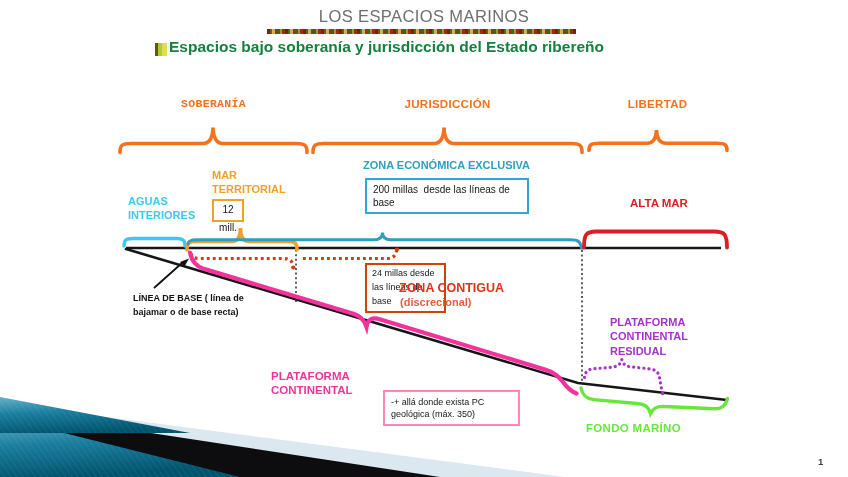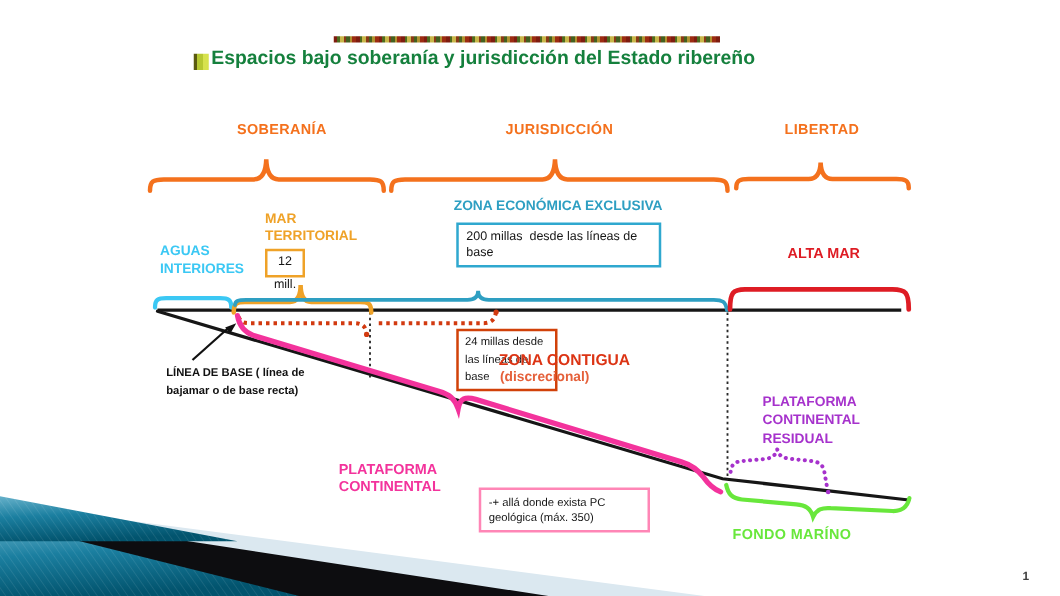--- a/index.html
+++ b/index.html
@@ -9,21 +9,21 @@
   .abs{position:absolute;}
   .lbl{font-weight:bold;line-height:1.25;}
   #title{left:0;right:0;top:7px;text-align:center;font-size:16.5px;color:#6E6E6E;
          letter-spacing:0.4px;font-weight:400;}
   #strip{left:267px;top:29px;width:309px;height:5px;
          background:repeating-linear-gradient(90deg,#7e1d10 0 3px,#4e6b1e 3px 5px,#c9b74a 5px 8px,#8a3a17 8px 10px,#44601f 10px 13px,#b0922f 13px 15px,#9c2c12 15px 18px);}
   #bullet{left:155px;top:43px;width:12px;height:13px;
           background:linear-gradient(90deg,#5a5a10 0 25%,#b6c832 25% 60%,#d7e24e 60% 100%);}
   #subtitle{left:169px;top:38px;font-size:15.5px;font-weight:bold;color:#15803d;}
   .region{top:97px;text-align:center;font-size:11.5px;color:#F4711D;letter-spacing:0.3px;}
-  #reg-sob{left:132px;width:187px;}
+  #reg-sob{left:120px;width:187px;font-family:Liberation Mono, monospace;}
   #reg-jur{left:313px;width:269px;}
   #reg-lib{left:588px;width:139px;}
   #aguas{left:128px;top:195px;width:82px;font-size:11px;color:#3BC8F4;}
   #marterr{left:212px;top:169px;width:95px;font-size:11px;color:#EFA228;}
   #mtbox{left:212px;top:199px;width:32px;height:23px;border:2.5px solid #EFA228;
          text-align:center;line-height:18px;font-size:10px;color:#151515;}
   #zeelbl{left:363px;top:159px;font-size:11px;color:#2E9FC2;}
   #zeebox{left:365px;top:178px;width:164px;border:2px solid #2FA8CF;padding:3px 6px;
           font-size:10px;color:#151515;line-height:1.3;white-space:pre-wrap;}
   #altamar{left:630px;top:196px;font-size:11.5px;color:#DE1C24;}
@@ -93,20 +93,21 @@
     <polygon points="189,258.5 184.3,266.7 180.1,261.9" fill="#111"></polygon>
 
     <path d="M190,252.5 C191.5,261 196,266 203,268.5 L351,313 C359.5,315.5 363.5,318.5 366.5,327 C368,318.5 372.5,317 380.5,319.5 L545,369.5 C553.5,372 558.5,376 563,382 C567.5,388.5 571.5,391.5 576.5,393.5" stroke="#F3339C" stroke-width="4.2" fill="none" stroke-linecap="round"></path>
 
     <path d="M584.5,377.5 C585,371.5 588,369.3 594,368.8 L611,367.3 C617.5,366.6 620.5,364.5 621.8,359.5 C623,364.5 626,366.4 632,367 L649,368.8 C655.5,369.5 658.5,372 659.5,377.5 L661.5,389" stroke="#A632CC" stroke-width="3.2" fill="none" stroke-linecap="round" stroke-dasharray="0.1 5"></path>
     <circle cx="662.5" cy="393.5" r="1.8" fill="#A632CC"></circle>
 
     <path d="M581,388 C582.5,395.5 586,398.8 593.5,399.6 L637,403.5 C644.5,404.2 648.5,406.5 650.5,413.5 C653.5,407.5 657.5,406 664.5,406.5 L714,408.8 C722,409 726,405.5 727.5,398.5" stroke="#68E73B" stroke-width="3.4" fill="none" stroke-linecap="round"></path>
   </svg>
 
+  <div class="abs" id="title">LOS ESPACIOS MARINOS</div>
   <div class="abs" id="strip"></div>
   <div class="abs" id="bullet"></div>
   <div class="abs" id="subtitle">Espacios bajo soberanía y jurisdicción del Estado ribereño</div>
 
   <div class="abs lbl region" id="reg-sob">SOBERANÍA</div>
   <div class="abs lbl region" id="reg-jur">JURISDICCIÓN</div>
   <div class="abs lbl region" id="reg-lib">LIBERTAD</div>
 
   <div class="abs lbl" id="aguas">AGUAS INTERIORES</div>
   <div class="abs lbl" id="marterr">MAR TERRITORIAL</div>

